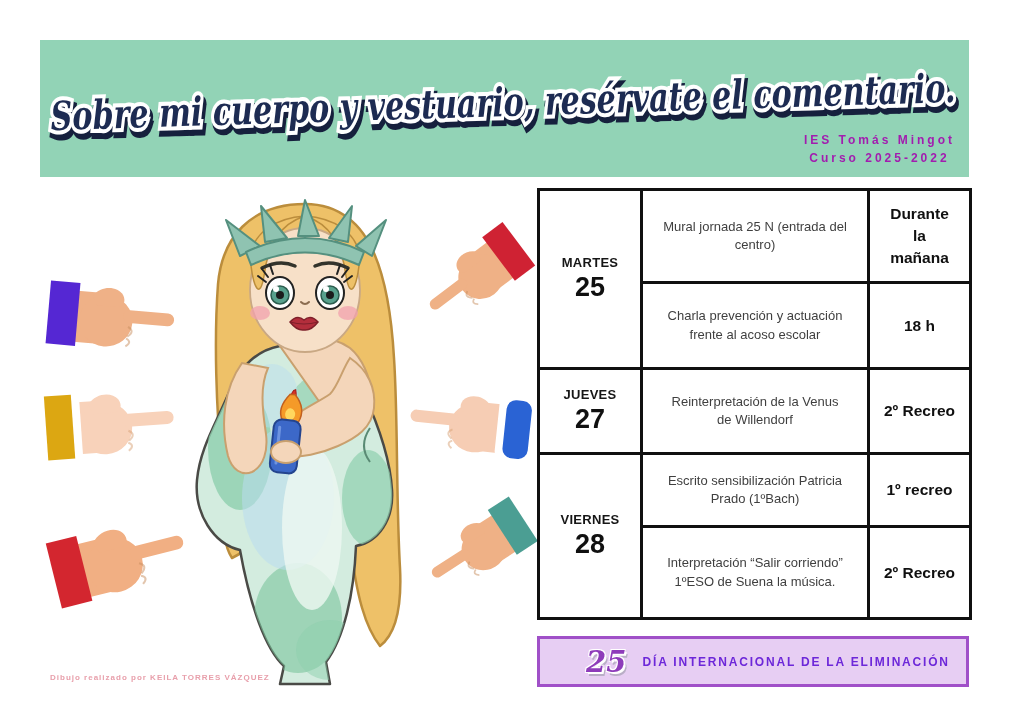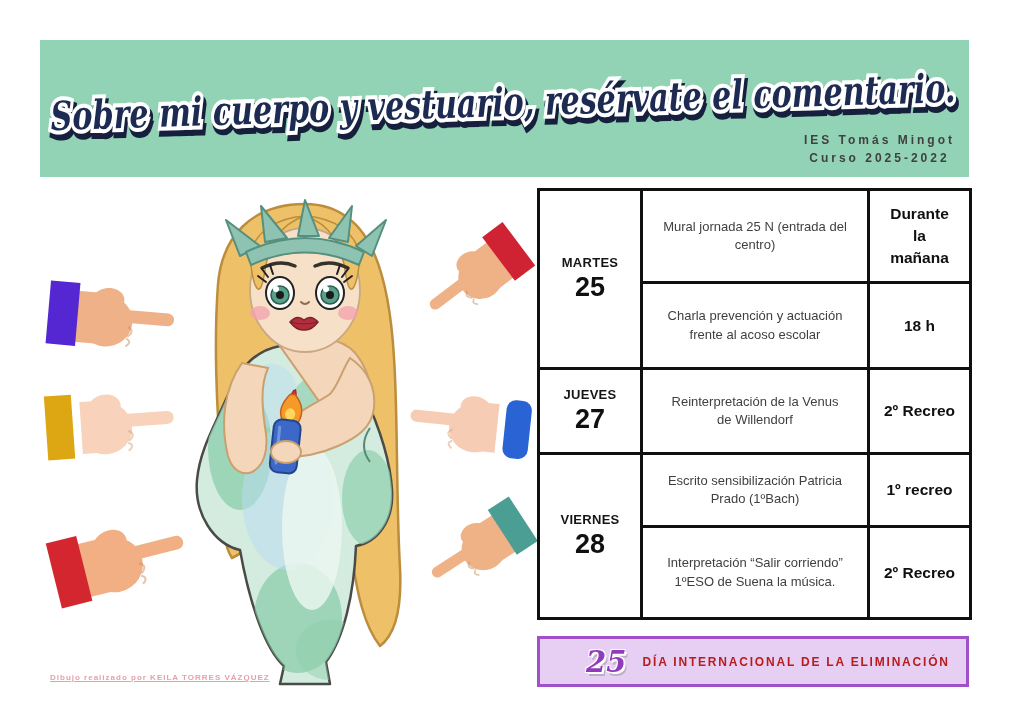--- a/index.html
+++ b/index.html
@@ -7,45 +7,45 @@
   body { background:#ffffff; font-family:"Liberation Sans", sans-serif; position:relative; overflow:hidden; }
 
   .page { position:absolute; inset:0; background:#fff; }
 
   
   .banner { position:absolute; left:40px; top:40px; width:929px; height:137px; background:#92d3b6; }
   .title-svg { position:absolute; left:0; top:18px; width:929px; height:92px; transform:rotate(-1.8deg); }
   .title-svg text { font-family:"DejaVu Serif", serif; font-style:italic; font-weight:bold; font-size:40px; }
   .title-shadow { fill:#16203d; stroke:#16203d; stroke-width:10px; paint-order:stroke; }
   .title-main   { fill:#1d2b52; stroke:#ffffff; stroke-width:8px;  paint-order:stroke; }
-  .banner-sub { position:absolute; right:14px; bottom:10px; text-align:center; color:#404040;
+  .banner-sub { position:absolute; right:14px; bottom:10px; text-align:center; color:#a21caf;
                 font-weight:bold; font-size:12px; letter-spacing:3px; line-height:1.45; }
 
   
   .sched { position:absolute; left:537px; top:188px; width:432px; border-collapse:collapse; table-layout:fixed; }
   .sched td { border:3px solid #101010; text-align:center; vertical-align:middle; background:#fff; }
   .sched .r1 { height:93px; } .sched .r2 { height:86px; } .sched .r3 { height:85px;padding-left:18px; }
   .sched .r4 { height:73px; } .sched .r5 { height:92px; }
   .day-label  { font-size:13px; font-weight:bold; color:#161616; letter-spacing:.3px; }
   .day-number { font-size:27px; font-weight:bold; color:#101010; margin-top:2px; }
   .event-cell { font-size:13px; color:#3f3f3f; line-height:1.4; padding:4px 20px; }
   .time-cell  { font-size:15.5px; font-weight:bold; color:#101010; line-height:1.4; padding:4px 13px; }
 
   
   .footer-banner { position:absolute; left:537px; top:636px; width:432px; height:51px;
                    background:#e7cef3; border:3px solid #a050c8; display:flex; align-items:center; }
   .footer-number { font-family:"DejaVu Serif", serif; font-style:italic; font-weight:bold;
                    font-size:29px; color:#8e3cba; margin-left:46px;
                    text-shadow:-1px -1px 0 #fff, 1px -1px 0 #fff, -1px 1px 0 #fff, 2px 2px 0 #fff, 3px 4px 0 #b9aec6; }
-  .footer-text { flex:1; text-align:center; font-size:12px; font-weight:bold; color:#b91c1c;
+  .footer-text { flex:1; text-align:center; font-size:12px; font-weight:bold; color:#6d28d9;
                  letter-spacing:1.8px; line-height:1.5; padding-right:0; }
 
   
   .credit { position:absolute; left:50px; top:673px; font-size:8px; font-weight:bold;
-            color:#e89fab; letter-spacing:1px;text-decoration:underline; }
+            color:#e89fab; letter-spacing:1px; }
 
   
   .figure-svg { position:absolute; left:180px; top:198px; width:250px; height:492px; }
 
   
   .hand { position:absolute; transform-origin:50% 50%; }
   .hand-purple    { left:46px;  top:280px; width:130px; transform:rotate(5deg); }
   .hand-gold      { left:44px;  top:386px; width:132px; transform:rotate(-4deg); }
   .hand-red-left  { left:50px;  top:520px; width:138px; transform:rotate(-14deg); }
   .hand-red-right { left:420px; top:244px; width:112px; transform:rotate(-37deg) scaleX(-1); }

